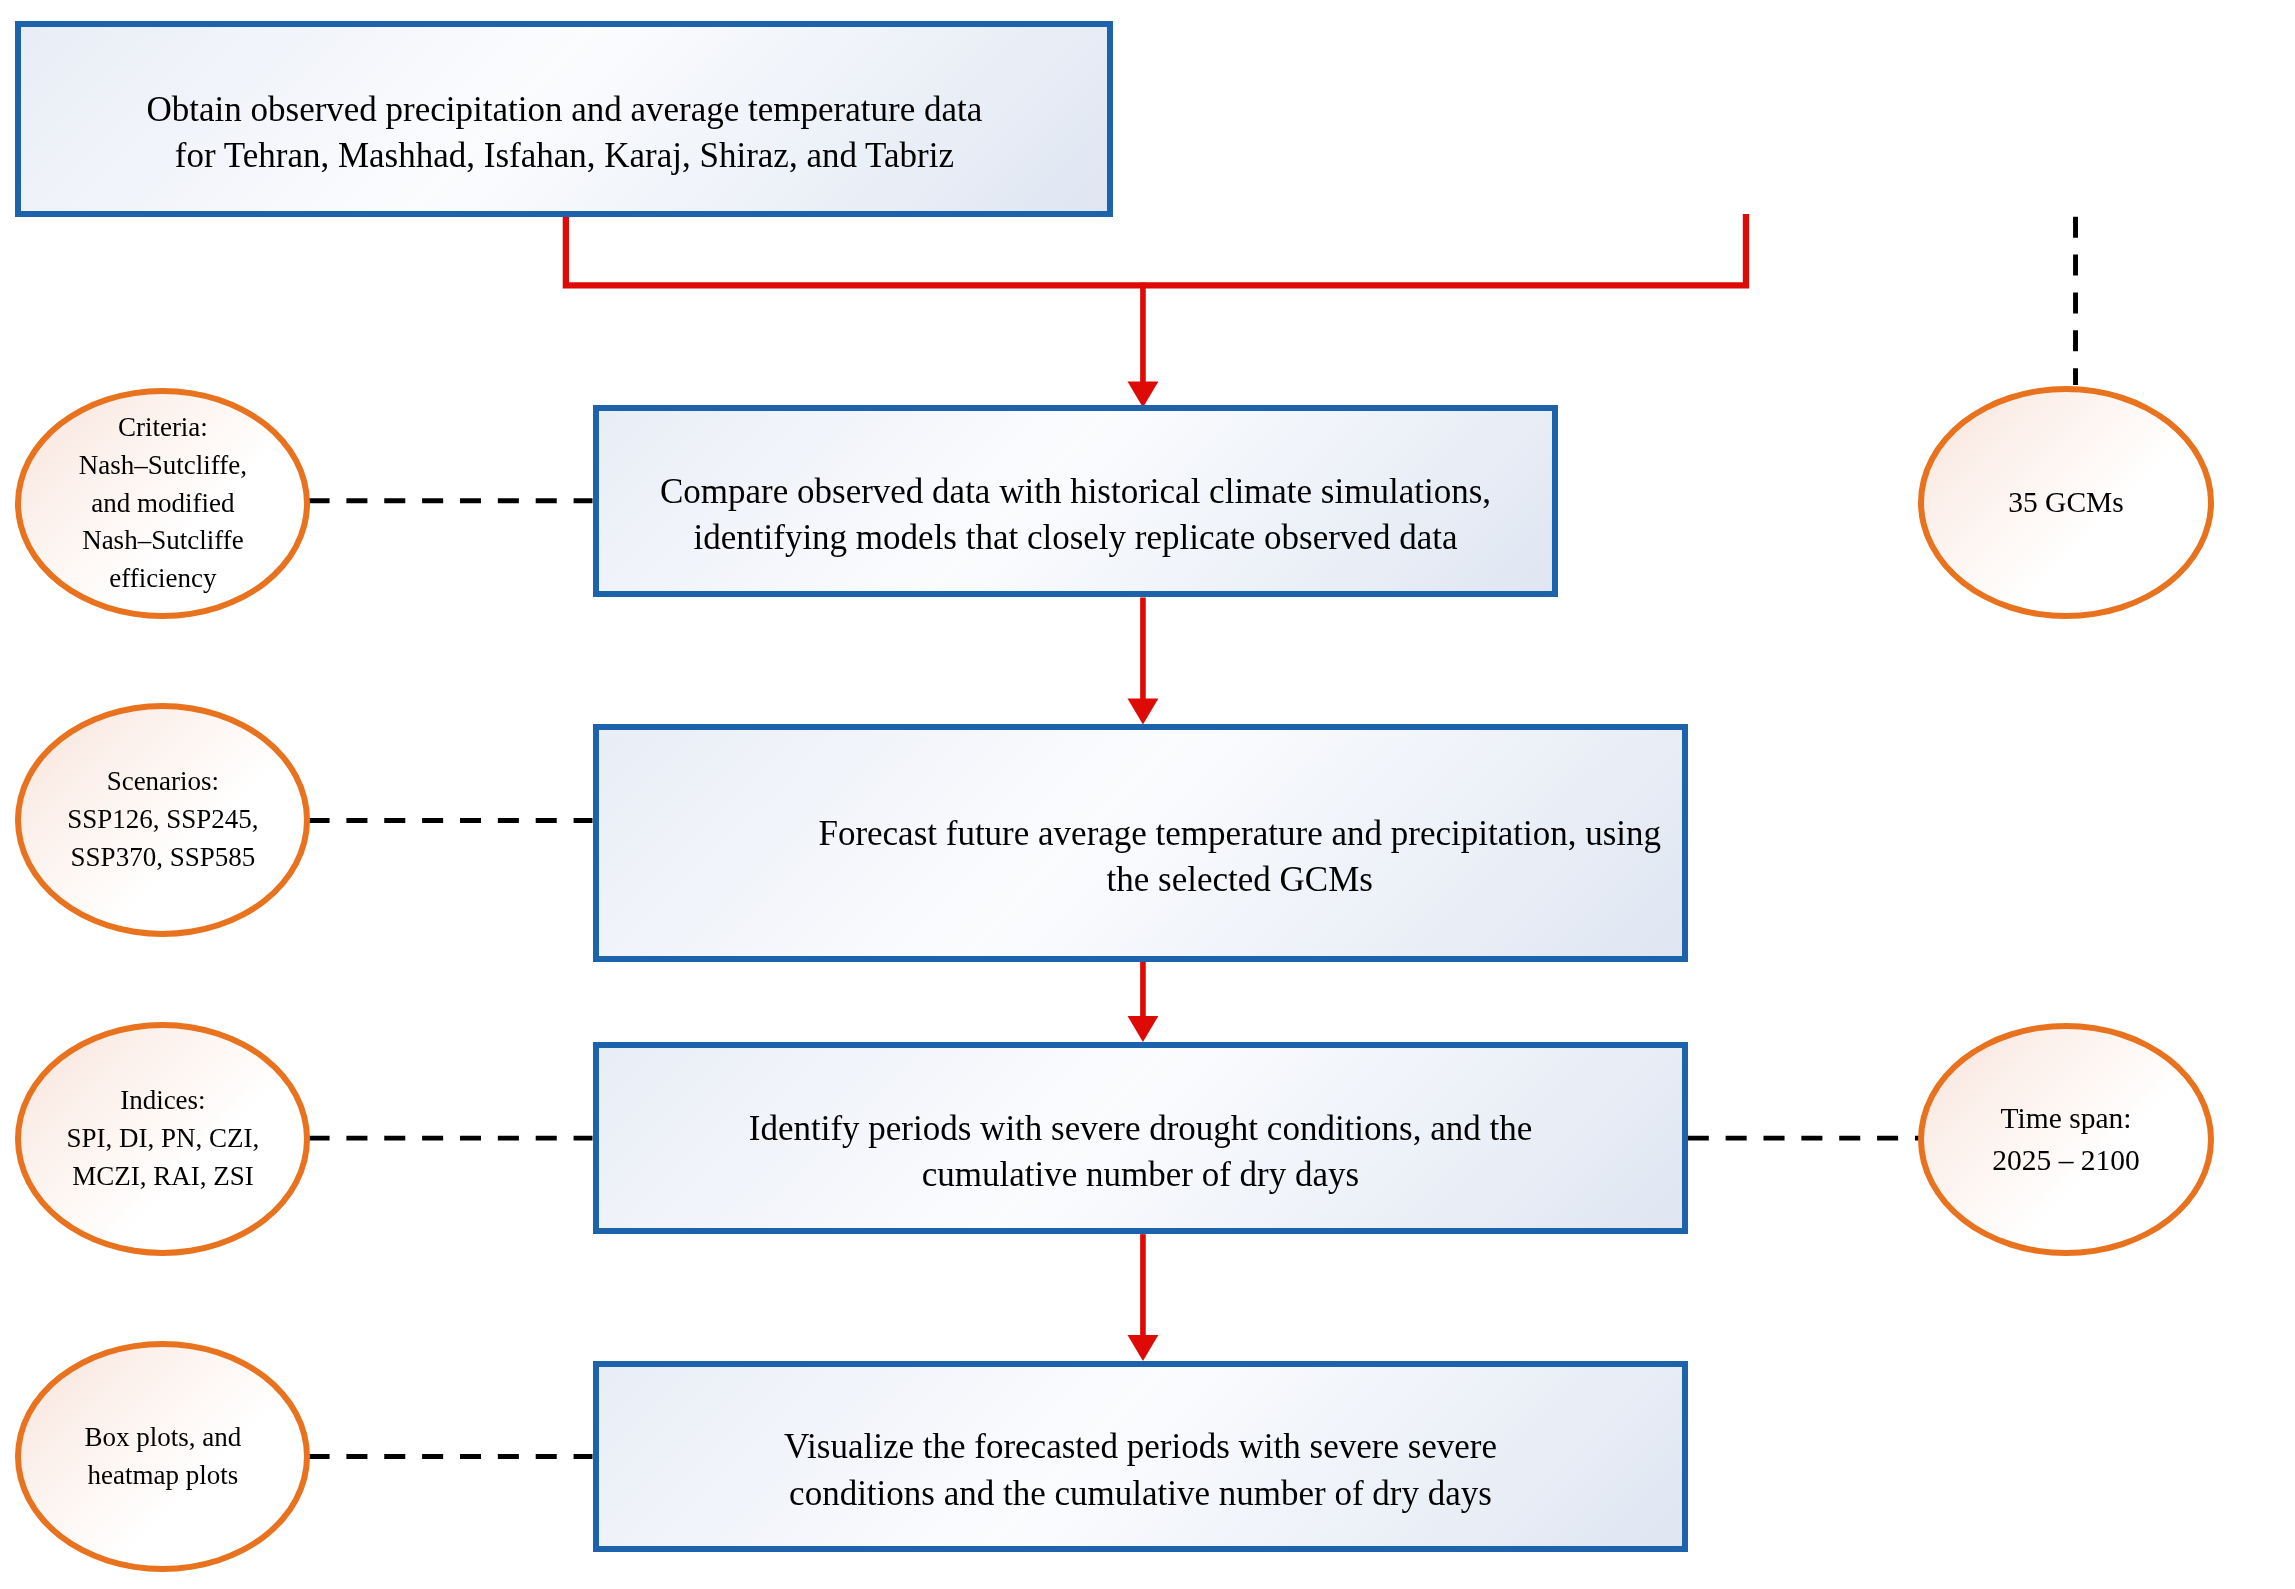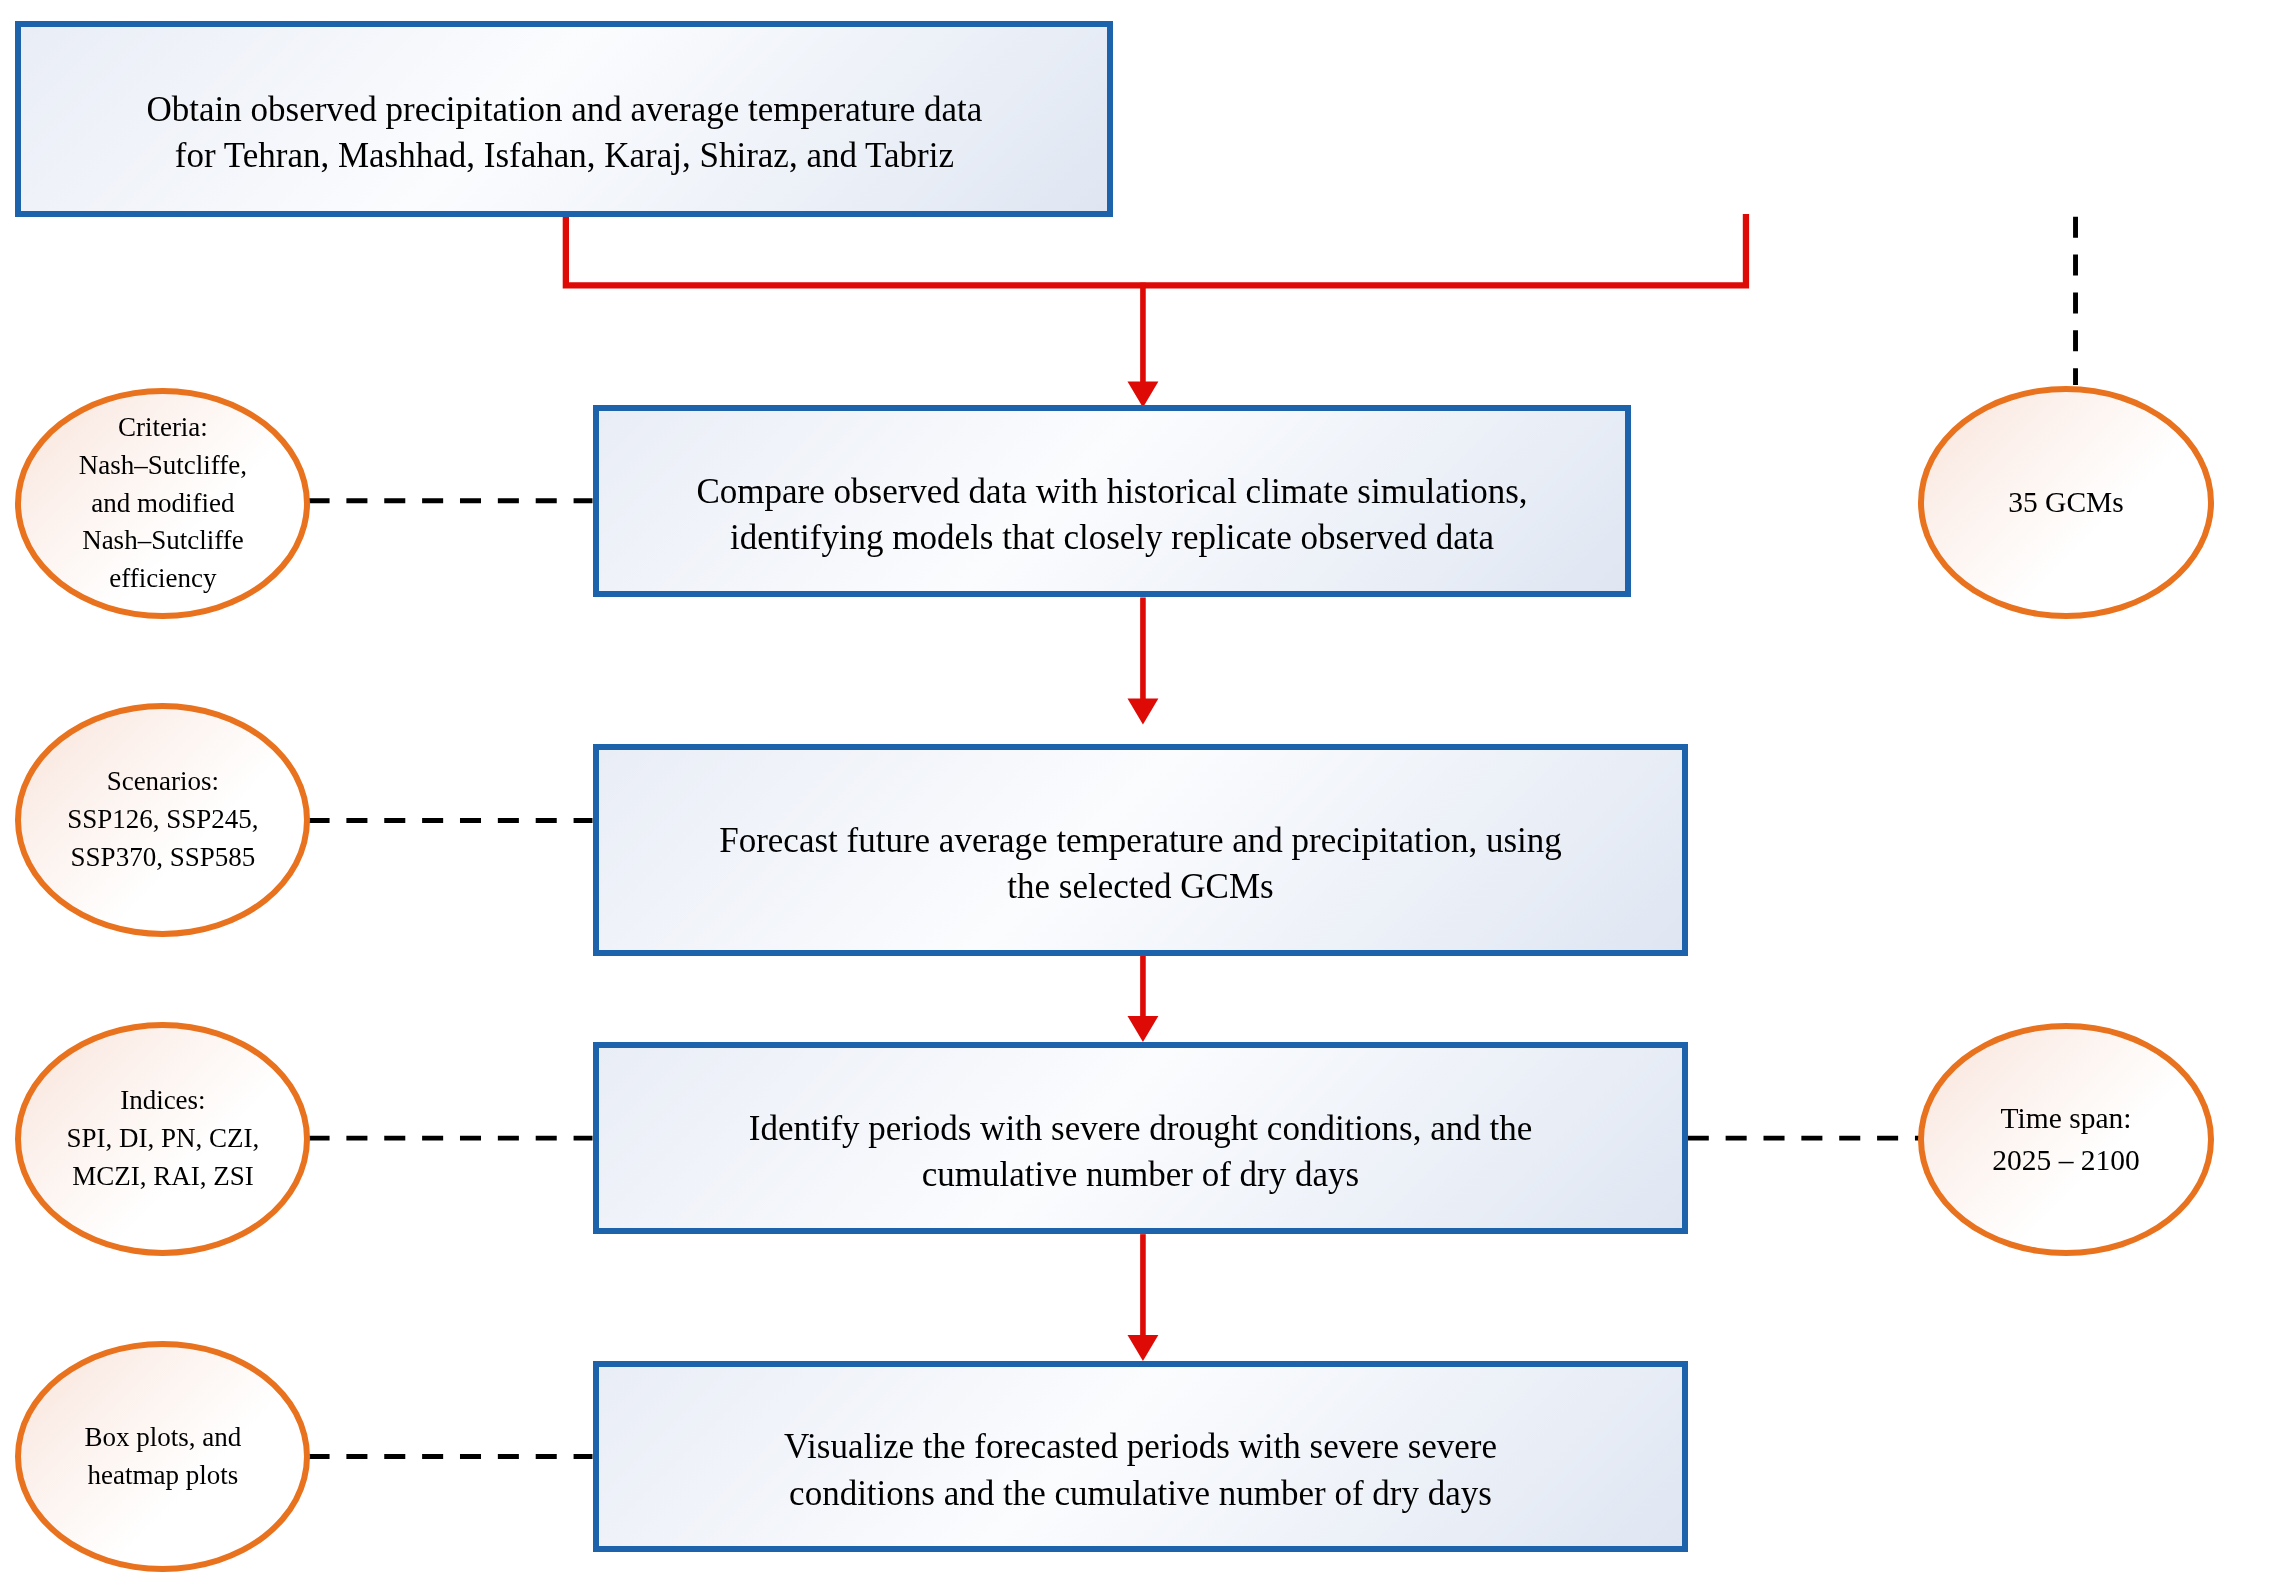--- a/index.html
+++ b/index.html
@@ -49,22 +49,22 @@
     white-space: pre-line;
     font-size: 27px;
     line-height: 1.4;
     padding: 0 7px;
   }
   .ellipse.right .txt { font-size: 29.5px; }
 
   
   #box-obtain-observed  { left: 15.4px;   top: 21px;   width: 1098px; height: 196px; }
   #box-obtain-cmip6     { left: 1183px; top: 21px;   width: 1074px; height: 196px; }
-  #box-compare          { left: 593px;  top: 405px;  width: 1038px; height: 192px; }
-  #box-forecast         { left: 593px;  top: 744px; width: 1095px; height: 212px; }
+  #box-compare          { left: 593px;  top: 405px;  width: 965px; height: 192px; }
+  #box-forecast         { left: 593px;  top: 724px; width: 1095px; height: 238px; justify-content: flex-end; }
   #box-identify         { left: 593px;  top: 1042px; width: 1095px; height: 192px; }
   #box-visualize        { left: 593px;  top: 1361px; width: 1095px; height: 191px; }
 
   
   #ellipse-criteria   { left: 15.4px;   top: 388px;  width: 295px; height: 231px; }
   #ellipse-scenarios  { left: 15.4px;   top: 703px; width: 295px; height: 234px; }
   #ellipse-indices    { left: 15.4px;   top: 1022px; width: 295px; height: 234px; }
   #ellipse-box-plots  { left: 15.4px;   top: 1341px; width: 295px; height: 231px; }
   #ellipse-gcms       { left: 1918px; top: 386px;  width: 296px; height: 233px; }
   #ellipse-time-span  { left: 1918px; top: 1023px; width: 296px; height: 233px; }

